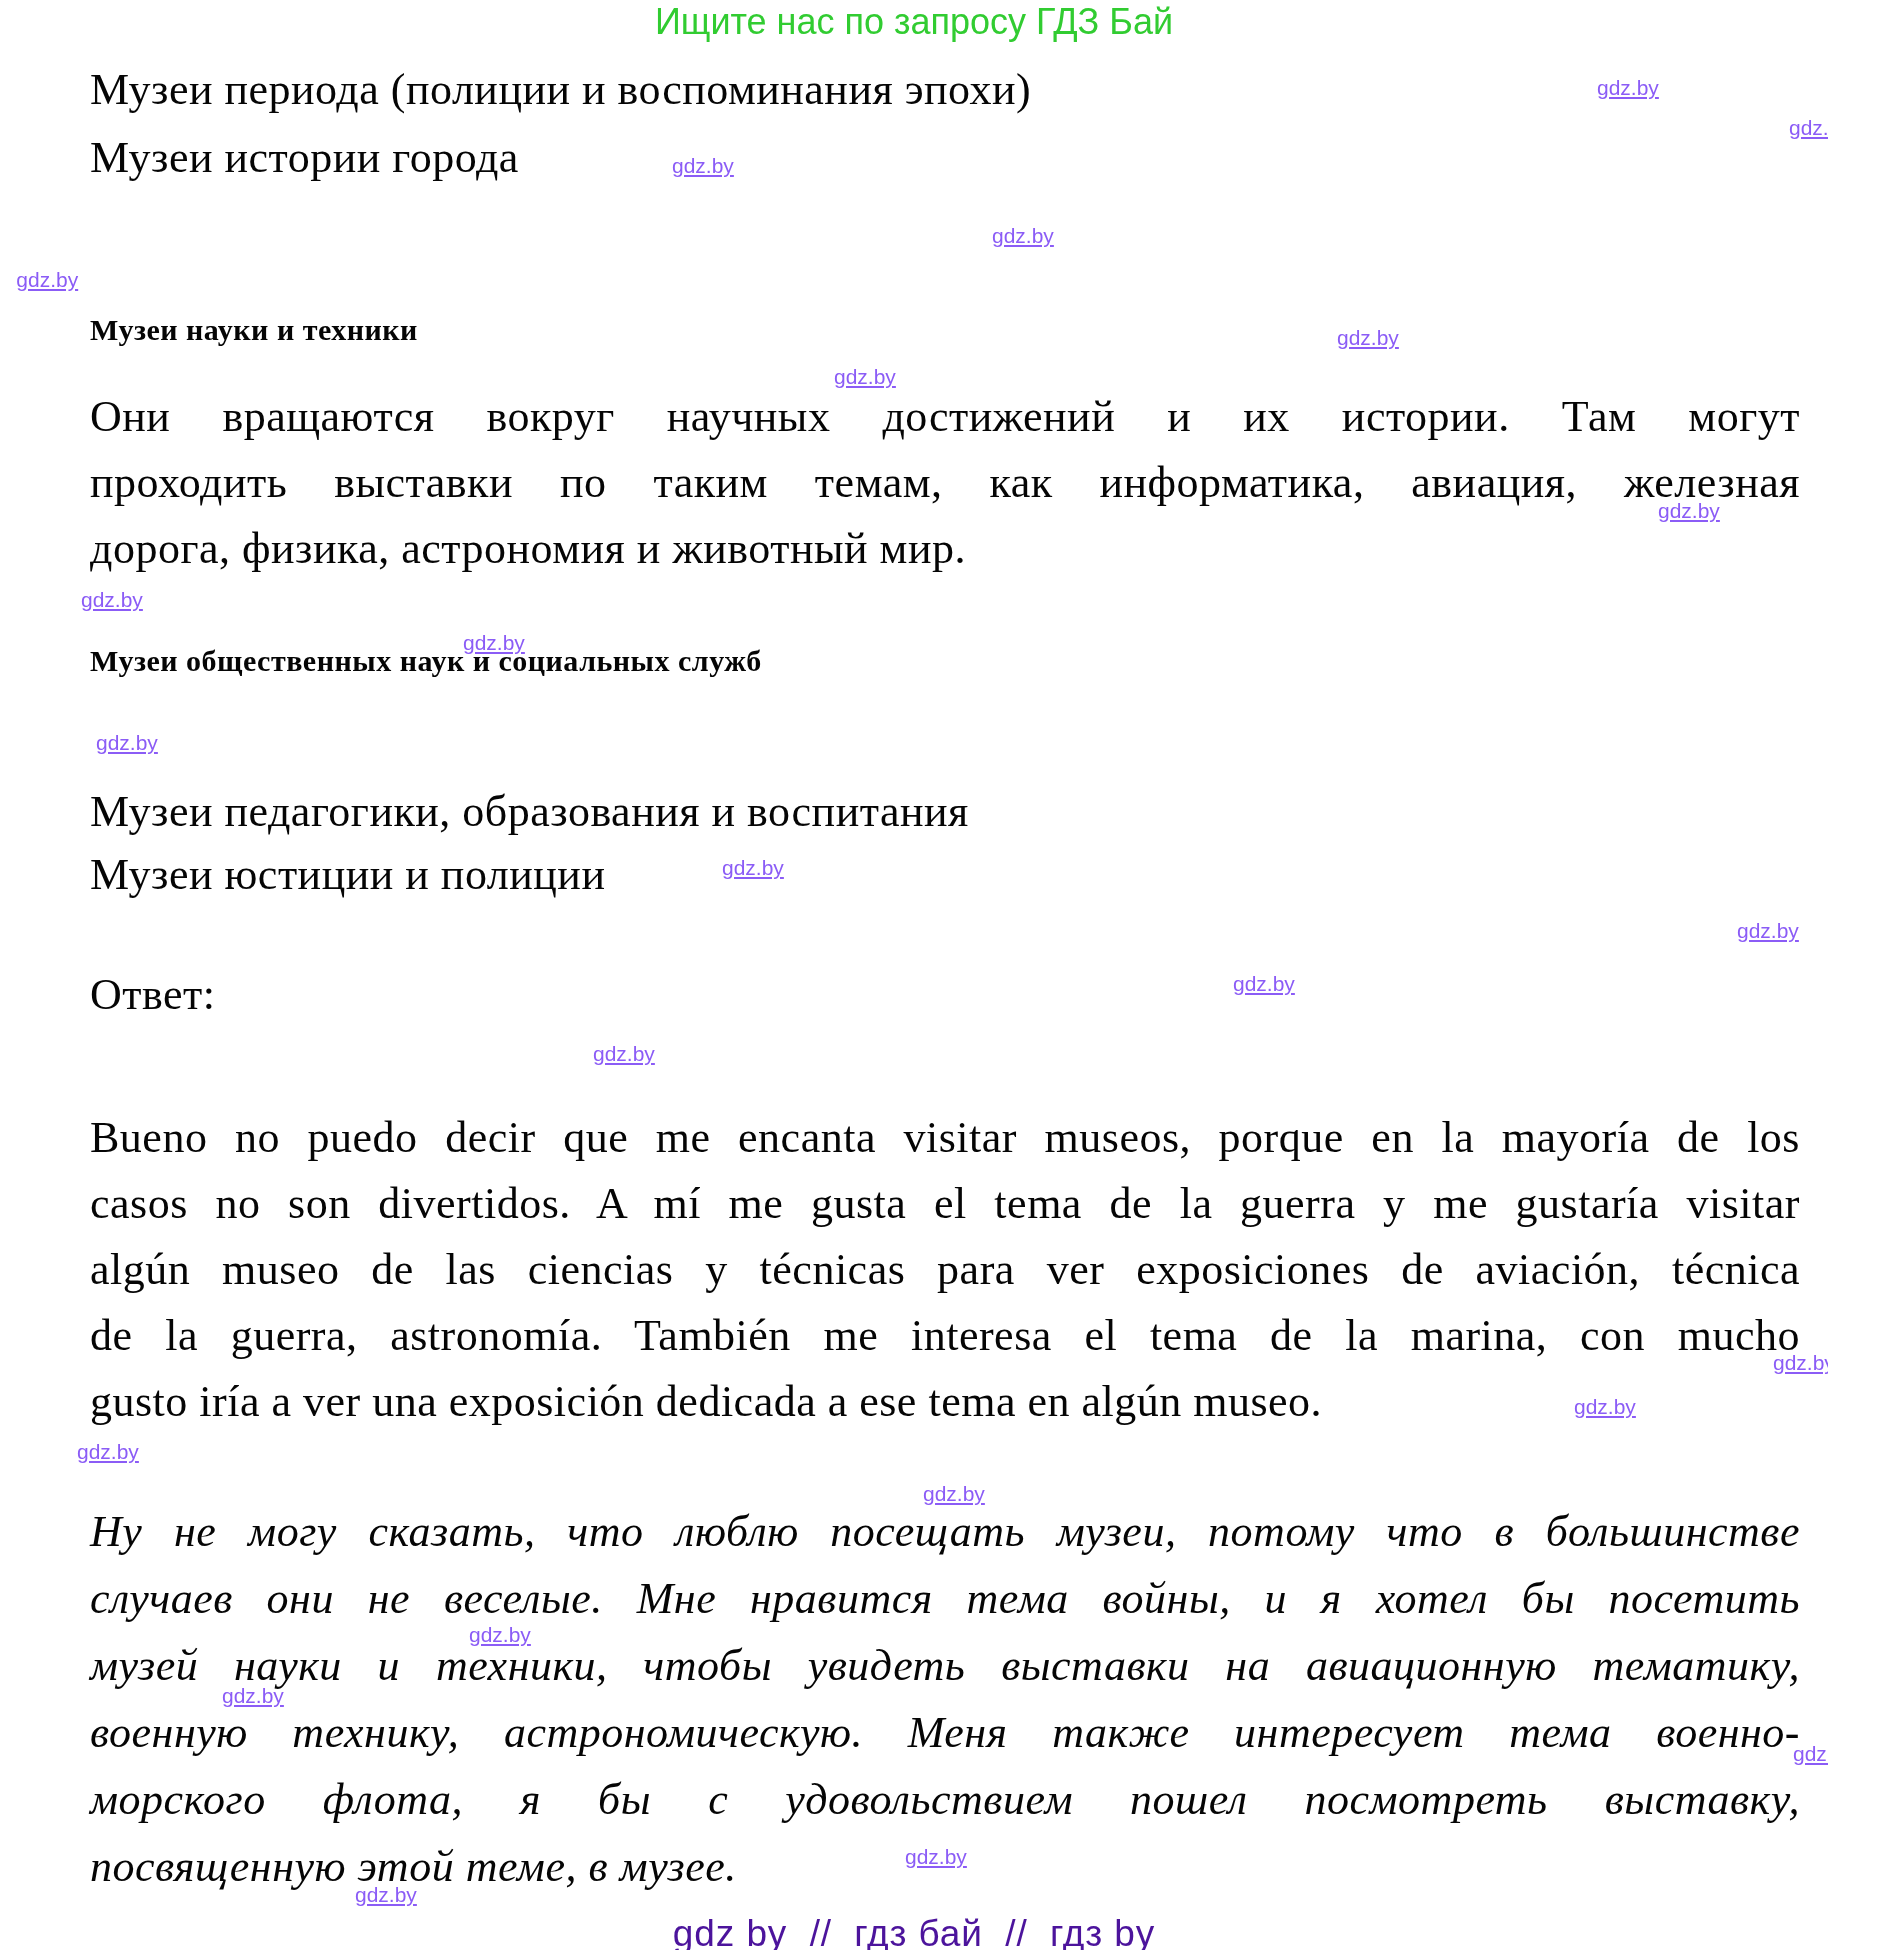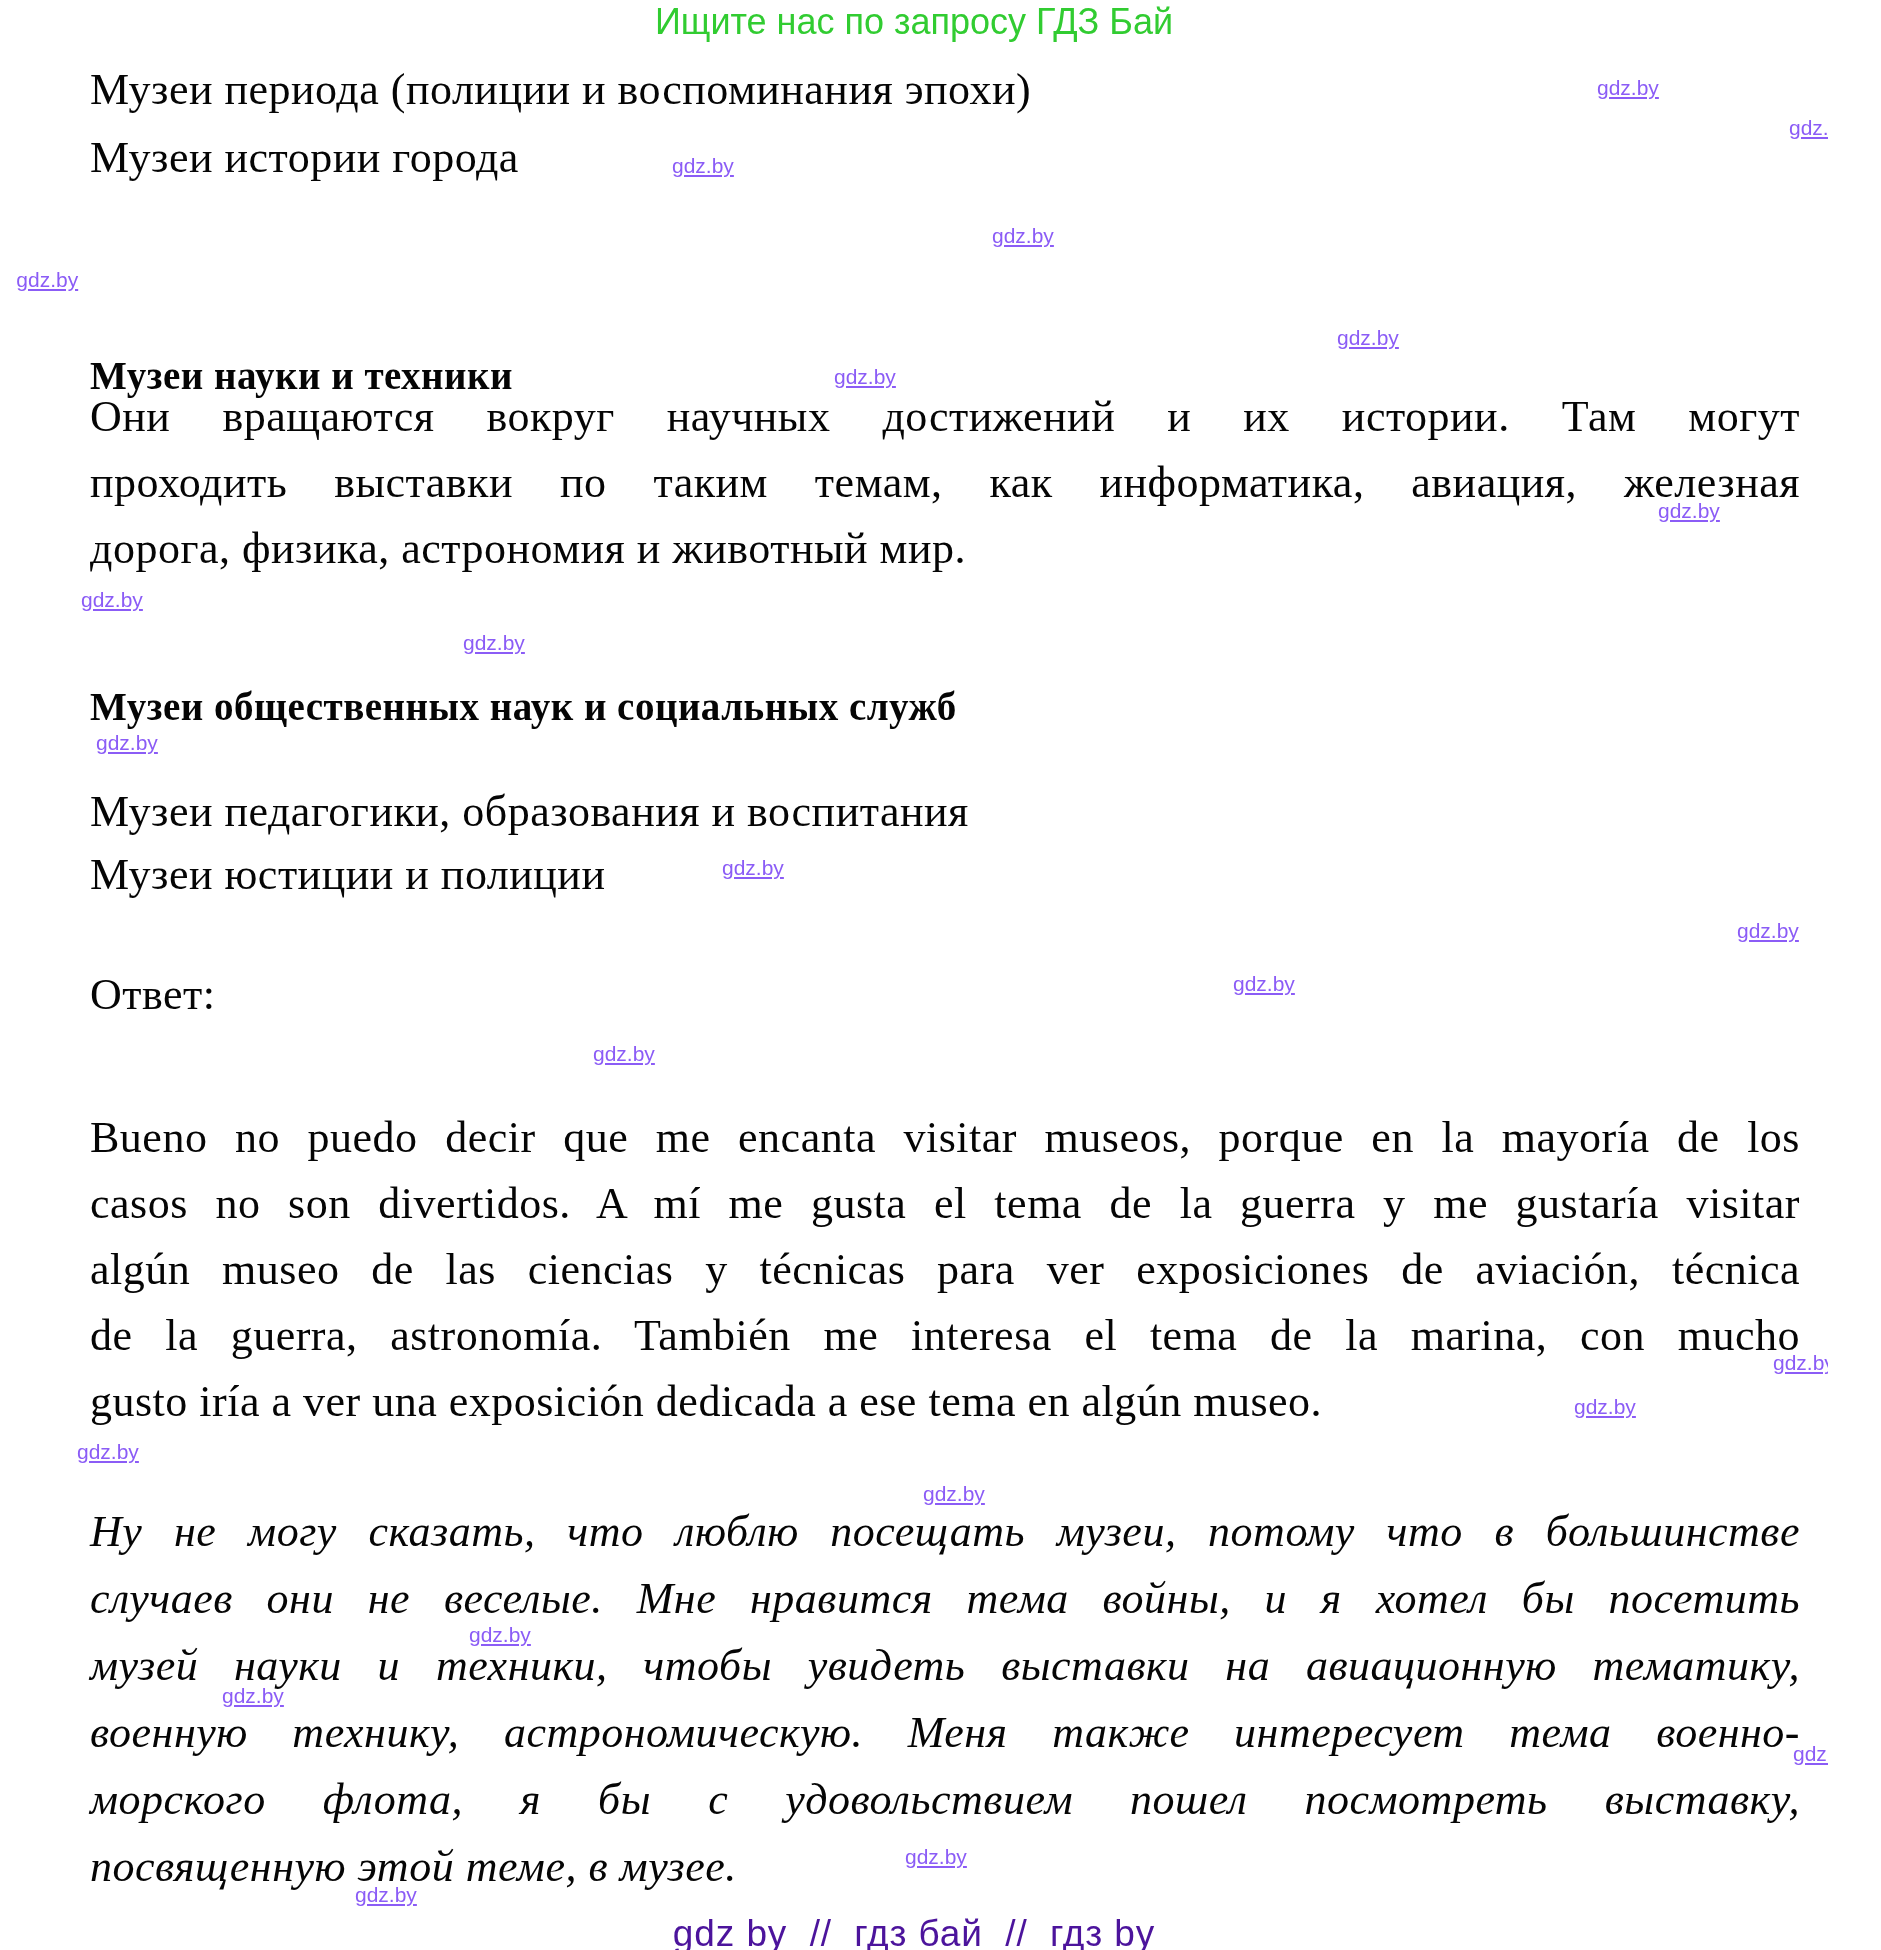--- a/index.html
+++ b/index.html
@@ -18,21 +18,21 @@
     font-size:36px;line-height:1.1;
     font-weight:400;
   }
   .tblock{
     position:absolute;left:90px;width:1710px;
     font-size:44px;
     letter-spacing:0.5px;
   }
   .tblock .line{white-space:nowrap;}
   .tblock .jline{text-align:justify;text-align-last:justify;}
-  .heading{font-weight:700;font-size:39px;white-space:nowrap;margin-top:40px;}
+  .heading{font-weight:700;font-size:30px;white-space:nowrap;}
   #list1{top:56px;line-height:68px;}
   #heading-science{top:313px;}
   #para-science{top:384px;line-height:66px;}
   #heading-social{top:644px;}
   #list2{top:780px;line-height:63px;}
   #answer-label{top:969px;}
   #para-spanish{top:1105px;line-height:66px;}
   #para-russian{top:1498px;line-height:67px;font-style:italic;}
   .wm{
     position:absolute;

